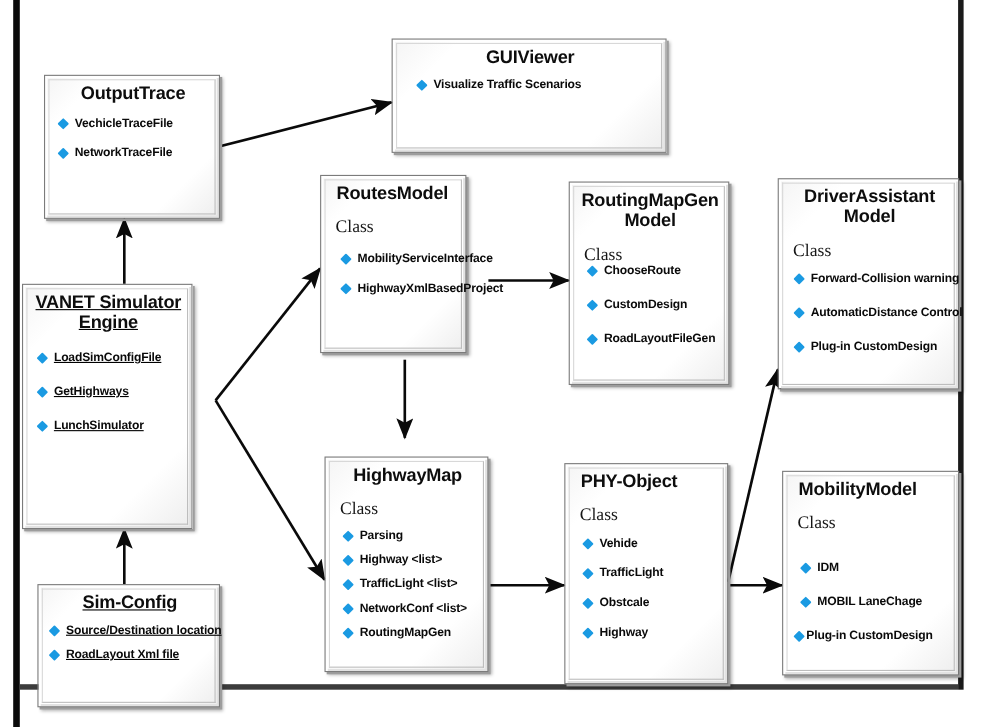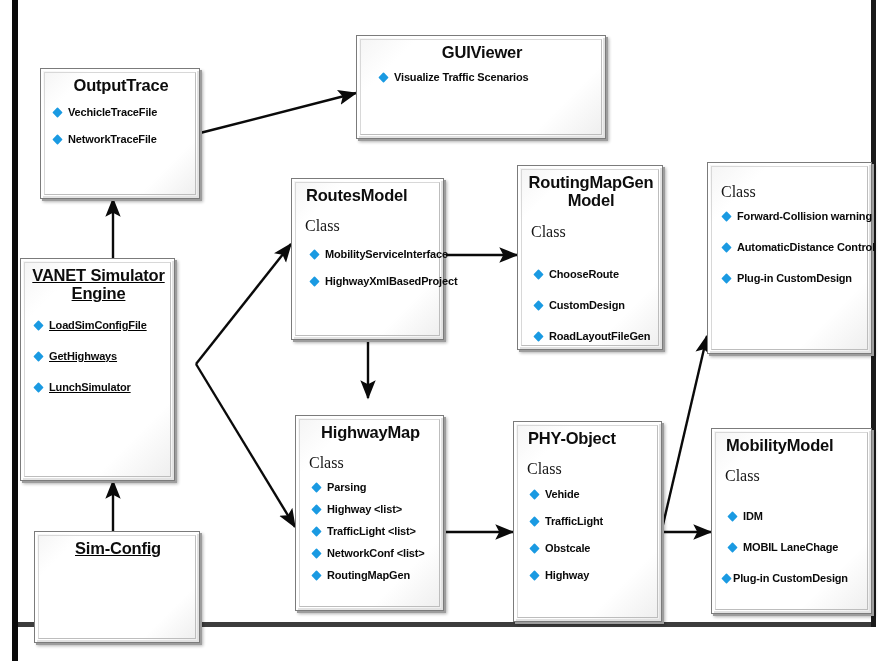--- a/index.html
+++ b/index.html
@@ -195,57 +195,68 @@
       </div>
       <div class="item">
         <span class="bullet"></span>
         <span class="item-label">LunchSimulator</span>
       </div>
     </div>
   </div>
 
   <div class="node" style="left:34px; top:531px; width:166px; height:112px;text-decoration:underline;">
     <div class="node-title title-center">Sim-Config</div>
-  </div>
-
-  <div class="node" style="left:291px; top:178px; width:153px; height:162px;">
+    <div class="items sp-sm" style="margin-top:11px; padding-left:2px;">
+      <div class="item">
+        <span class="bullet"></span>
+        <span class="item-label">Source/Destination location</span>
+      </div>
+      <div class="item">
+        <span class="bullet"></span>
+        <span class="item-label">RoadLayout Xml file</span>
+      </div>
+    </div>
+  </div>
+
+  <div class="node" style="left:291px; top:159px; width:133px; height:162px;">
     <div class="node-title title-left">RoutesModel</div>
     <div class="node-sub">Class</div>
     <div class="items sp-md" style="margin-top:14px; padding-left:10px;">
       <div class="item">
         <span class="bullet"></span>
         <span class="item-label">MobilityServiceInterface</span>
       </div>
       <div class="item">
         <span class="bullet"></span>
         <span class="item-label">HighwayXmlBasedProject</span>
       </div>
     </div>
   </div>
 
   <div class="node" style="left:517px; top:165px; width:146px; height:185px;">
     <div class="node-title title-center">RoutingMapGen Model</div>
     <div class="node-sub">Class</div>
-    <div class="items sp-lg" style="margin-top:28px; padding-left:8px;">
+    <div class="items sp-lg" style="margin-top:0; padding-left:8px;">
       <div class="item">
         <span class="bullet"></span>
         <span class="item-label">ChooseRoute</span>
       </div>
       <div class="item">
         <span class="bullet"></span>
         <span class="item-label">CustomDesign</span>
       </div>
       <div class="item">
         <span class="bullet"></span>
         <span class="item-label">RoadLayoutFileGen</span>
       </div>
     </div>
   </div>
 
   <div class="node" style="left:707px; top:162px; width:165px; height:192px;">
+    <div class="node-title title-center">DriverAssistant Model</div>
     <div class="node-sub">Class</div>
     <div class="items sp-lg" style="margin-top:10px; padding-left:6px;">
       <div class="item">
         <span class="bullet"></span>
         <span class="item-label">Forward-Collision warning</span>
       </div>
       <div class="item">
         <span class="bullet"></span>
         <span class="item-label">AutomaticDistance Control</span>
       </div>

